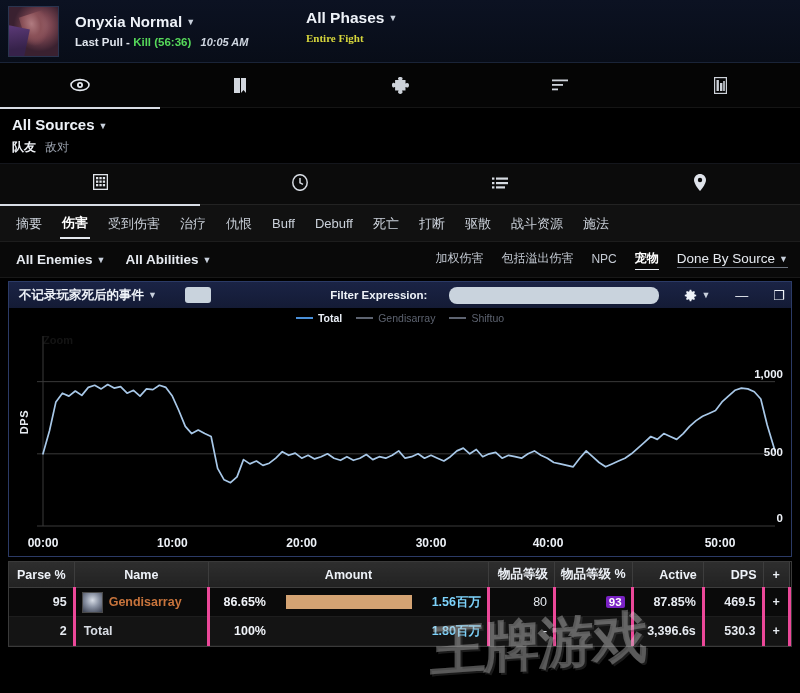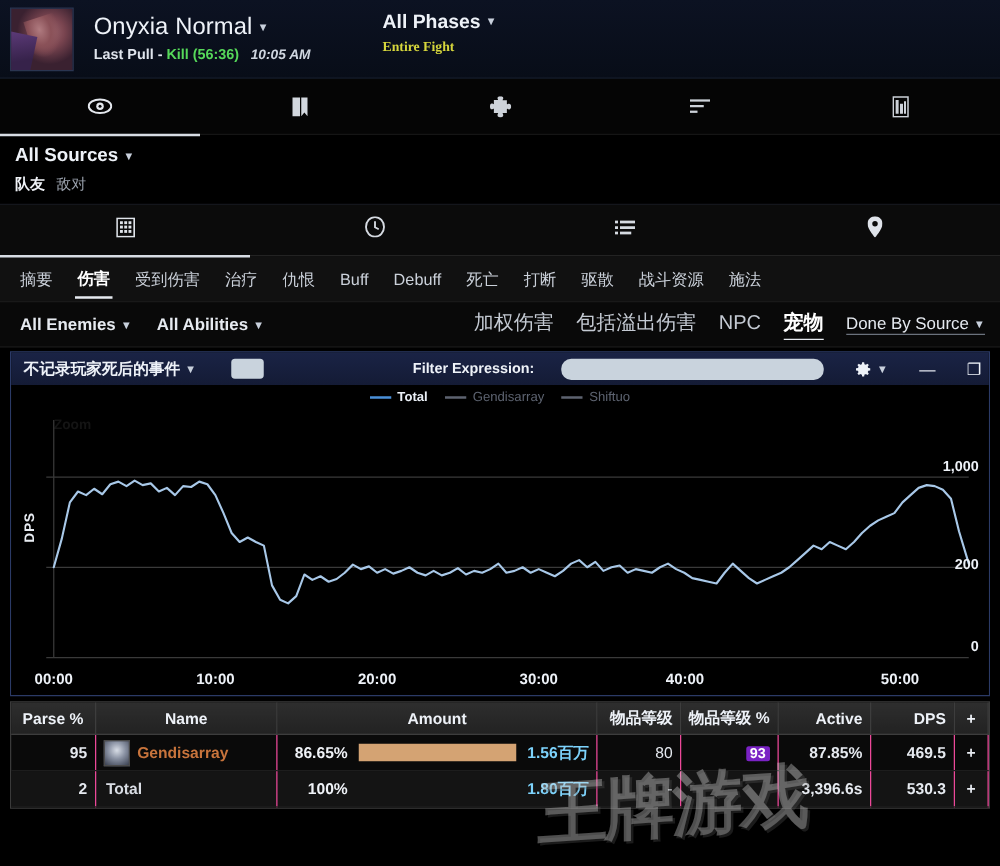--- a/index.html
+++ b/index.html
@@ -57,22 +57,22 @@
     left: -4px; top: 20px;
     width: 22px; height: 30px;
     background: linear-gradient(160deg, #5c3a78 0%, #36224a 70%);
     transform: rotate(12deg);
   }
   .header-block {
     margin-left: 16px;
     line-height: 1.25;
   }
   .header-title {
-    font-size: 19px;
-    font-weight: normal;
+    font-size: 15px;
+    font-weight: bold;
     color: #eef2f8;
     letter-spacing: .1px;
   }
   .caret {
     display: inline-block;
     margin-left: 4px;
     font-size: 9px;
     color: #c8d0dc;
     vertical-align: middle;
   }
@@ -206,21 +206,21 @@
   .fdrop {
     font-size: 13.5px;
     font-weight: bold;
     color: #e6eaf0;
     margin-right: 20px;
     cursor: pointer;
     white-space: nowrap;
   }
   .fspacer { flex: 1; }
   .fopt {
-    font-size: 16px;
+    font-size: 12px;
     color: #c4cad3;
     margin-left: 18px;
     cursor: pointer;
     padding-bottom: 2px;
     white-space: nowrap;
   }
   .fopt.active {
     color: #ffffff;
     font-weight: bold;
     border-bottom: 1.5px solid #e6eaf0;
@@ -370,21 +370,21 @@
     font-weight: bold;
     font-size: 12.5px;
     height: 25px;
     border-right: 1px solid #3d3d3d;
     border-bottom: 1px solid #3d3d3d;
     padding: 0 6px;
     white-space: nowrap;
   }
   table.dt td {
     height: 28px;
-    border-right: 1px solid #ec4899;
+    border-right: 3px solid #ec4899;
     border-bottom: 1px solid #1d1d1d;
     padding: 0 6px;
     color: #e6eaf0;
     white-space: nowrap;
   }
   tr.rtotal td { background: #141414; }
   .c-parse {
     width: 58px;
     text-align: right;
     font-weight: bold;
@@ -405,21 +405,21 @@
   .pico.mage {
     background: radial-gradient(circle at 48% 45%, #bfe8ff 0%, #2b7fc4 45%, #0d2f5c 100%);
   }
   .nm-dk { color: #c8743c; font-weight: bold; }
   .nm-wh { color: #f2f5fa; font-weight: bold; }
   .nm-total { color: #d9dde4; font-weight: bold; }
   .c-amount { width: 240px; }
   .amountcell {
     display: flex;
     align-items: center;
-    gap: 9px;
+    gap: 20px;
     width: 100%;
   }
   .am-pct {
     width: 50px;
     text-align: right;
     font-weight: bold;
     color: #f0f3f8;
     flex: none;
   }
   .am-bar-area { flex: 1; display: flex; align-items: center; }
@@ -668,21 +668,21 @@
       <div class="axis-y-title">DPS</div>
       <svg id="plotsvg" width="784" height="228" viewBox="0 0 784 228" style="position:absolute;left:0;top:0;">
           <line x1="28" x2="766" y1="53.65217391304347" y2="53.65217391304347" stroke="#3a3a3a" stroke-width="1"></line>
           <line x1="28" x2="766" y1="125.82608695652173" y2="125.82608695652173" stroke="#3a3a3a" stroke-width="1"></line>
           <line x1="28" x2="766" y1="198" y2="198" stroke="#3a3a3a" stroke-width="1"></line>
           <line x1="34" x2="34" y1="8" y2="198" stroke="#3a3a3a" stroke-width="1"></line>
           <path d="M34.0 125.8 L40.5 102.7 L46.9 73.9 L53.4 65.2 L59.9 68.1 L66.3 63.0 L72.8 67.4 L79.3 59.4 L85.7 57.3 L92.2 60.9 L98.7 56.5 L105.1 60.1 L111.6 58.7 L118.1 65.2 L124.5 62.3 L131.0 68.1 L137.5 60.9 L143.9 61.6 L150.4 57.3 L156.9 59.4 L163.3 68.1 L169.8 82.5 L176.3 98.4 L182.7 105.6 L189.2 102.0 L195.7 105.6 L202.1 108.5 L208.6 140.3 L215.1 151.8 L221.5 154.7 L228.0 148.9 L234.5 131.6 L240.9 135.9 L247.4 133.0 L253.9 137.4 L260.3 135.2 L266.8 130.2 L273.3 123.7 L279.7 127.3 L286.2 125.1 L292.7 130.2 L299.1 127.3 L305.6 130.9 L312.1 128.7 L318.5 125.8 L325.0 130.2 L331.5 132.3 L337.9 128.7 L344.4 132.3 L350.9 130.2 L357.3 126.5 L363.8 131.6 L370.3 128.7 L376.7 130.2 L383.2 127.3 L389.7 122.9 L396.1 130.2 L402.6 128.7 L409.1 125.8 L415.5 130.2 L422.0 127.3 L428.5 130.2 L434.9 133.0 L441.4 128.7 L447.9 122.9 L454.3 120.1 L460.8 125.8 L467.3 121.5 L473.7 128.7 L480.2 125.8 L486.7 124.4 L493.1 130.2 L499.6 127.3 L506.0 128.7 L512.5 130.2 L519.0 125.8 L525.4 122.9 L531.9 127.3 L538.4 130.2 L544.8 134.5 L551.3 135.9 L557.8 137.4 L564.2 138.8 L570.7 130.2 L577.2 122.9 L583.6 128.7 L590.1 134.5 L596.6 138.8 L603.0 135.9 L609.5 133.0 L616.0 130.2 L622.4 125.8 L628.9 120.1 L635.4 114.3 L641.8 108.5 L648.3 111.4 L654.8 105.6 L661.2 108.5 L667.7 111.4 L674.2 105.6 L680.6 98.4 L687.1 92.6 L693.6 88.3 L700.0 85.4 L706.5 82.5 L713.0 73.9 L719.4 68.1 L725.9 62.3 L732.4 60.1 L738.8 60.9 L745.3 63.8 L751.8 71.0 L758.2 97.0 L766.0 122.9 " fill="none" stroke="#a8c8e8" stroke-width="1.7" stroke-linejoin="round" stroke-linecap="round"></path>
         </svg>
       <div id="yticks">
           <div class="ytick" style="top: 39.6522px;">1,000</div>
-          <div class="ytick" style="top: 117.826px;">200</div>
+          <div class="ytick" style="top: 117.826px;">500</div>
           <div class="ytick" style="top: 184px;">0</div>
         </div>
       <div class="xticks" id="xticks">
           <div class="xtick" style="left: 34px;">00:00</div>
           <div class="xtick" style="left: 163.329px;">10:00</div>
           <div class="xtick" style="left: 292.657px;">20:00</div>
           <div class="xtick" style="left: 421.986px;">30:00</div>
           <div class="xtick" style="left: 539px;">40:00</div>
           <div class="xtick" style="left: 711px;">50:00</div>
         </div>

